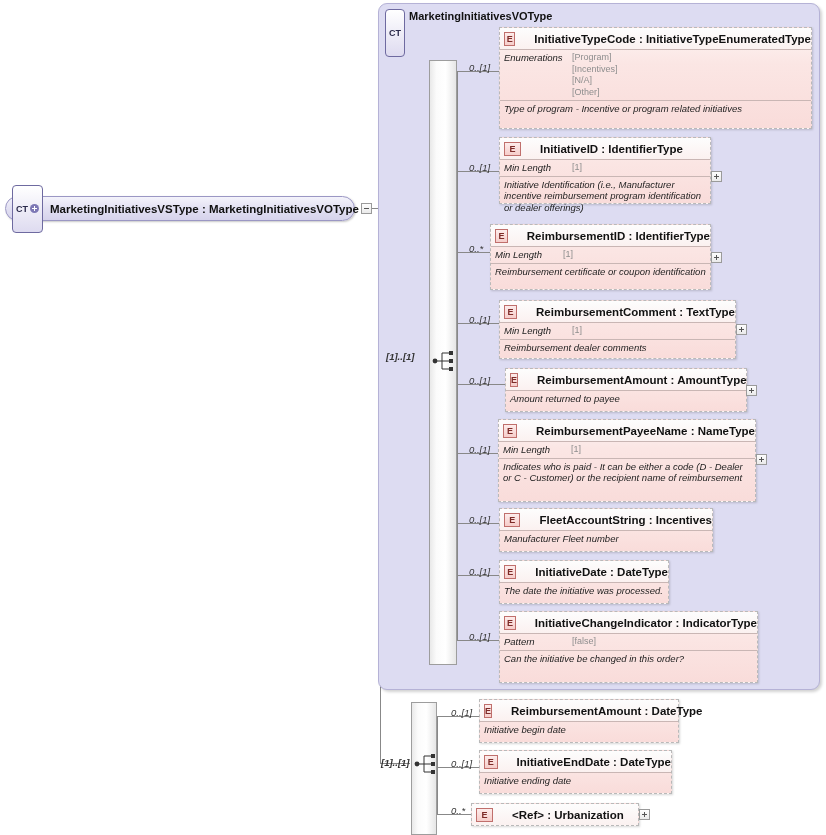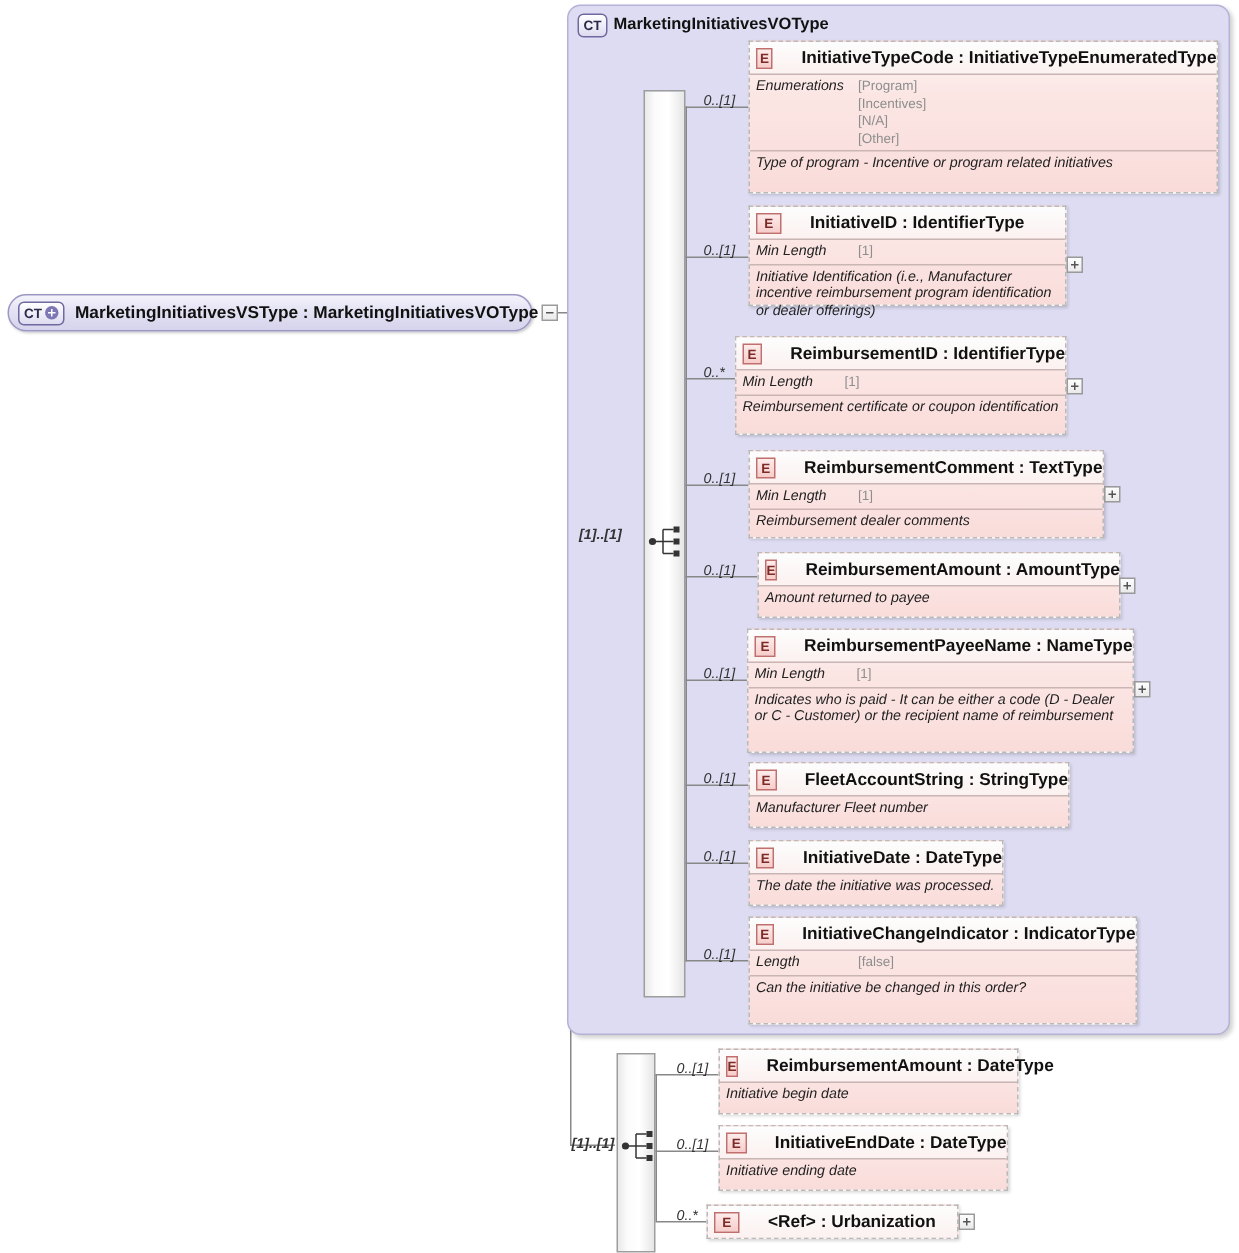--- a/index.html
+++ b/index.html
@@ -21,21 +21,21 @@
     background: linear-gradient(to bottom, #f4f3fb 0%, #e2e0f2 50%, #d6d3ec 100%);
     border: 1px solid #9b97c4;
     border-radius: 13px;
     box-sizing: border-box;
     display: flex; align-items: center;
     padding-left: 6px;
     box-shadow: 1px 1px 2px rgba(0,0,0,0.22);
   }
   .ct-badge {
     display: inline-flex; align-items: center; justify-content: center;
-    height: 14px; padding: 0 3px;
+    height: 14px; padding: 16px 3px;
     border: 1px solid #6e6aa0;
     border-radius: 4px;
     background: linear-gradient(to bottom,#ffffff,#dedbf0);
     font-size: 9px; font-weight: bold; color: #2a2a4a;
     letter-spacing: 0px;
     font-family: "Liberation Sans", sans-serif;
   }
   .ct-plus {
     display: inline-block; width: 9px; height: 9px;
     margin-left: 2px; border-radius: 50%;
@@ -285,21 +285,21 @@
   </div>
   <div class="annot">Indicates who is paid - It can be either a code (D - Dealer or C - Customer) or the recipient name of reimbursement</div>
 </div>
 <div class="box-toggle plus" style="left:756px; top:454px;"></div>
 
 <div class="ln h" style="left:457px; top:523px; width:42px;"></div>
 <span class="card" style="left:469px; top:514px;">0..[1]</span>
 <div class="elem" style="left:499px; top:508px; width:214px; height:44px;">
   <div class="elem-head">
     <span class="e-badge">E</span>
-    <span class="e-title">FleetAccountString : StringType</span>
+    <span class="e-title">FleetAccountString : Incentives</span>
   </div>
   <div class="annot">Manufacturer Fleet number</div>
 </div>
 
 <div class="ln h" style="left:457px; top:575px; width:42px;"></div>
 <span class="card" style="left:469px; top:566px;">0..[1]</span>
 <div class="elem" style="left:499px; top:560px; width:170px; height:44px;">
   <div class="elem-head">
     <span class="e-badge">E</span>
     <span class="e-title">InitiativeDate : DateType</span>
@@ -308,21 +308,21 @@
 </div>
 
 <div class="ln h" style="left:457px; top:640px; width:42px;"></div>
 <span class="card" style="left:469px; top:631px;">0..[1]</span>
 <div class="elem" style="left:499px; top:611px; width:259px; height:72px;">
   <div class="elem-head">
     <span class="e-badge">E</span>
     <span class="e-title">InitiativeChangeIndicator : IndicatorType</span>
   </div>
   <div class="facet-row">
-    <span class="facet-name">Length</span>
+    <span class="facet-name">Pattern</span>
     <span class="facet-vals">[false]</span>
   </div>
   <div class="annot">Can the initiative be changed in this order?</div>
 </div>
 
 <div class="seq-bar abs" style="left:411px; top:702px; width:26px; height:133px;"></div>
 <svg class="seq-icon" style="left:413px; top:753px;" width="26" height="22">
   <circle cx="4" cy="11" r="2.4" fill="#333"></circle>
   <line x1="6" y1="11" x2="11" y2="11" stroke="#333" stroke-width="1"></line>
   <line x1="11" y1="3" x2="11" y2="19" stroke="#333" stroke-width="1"></line>

